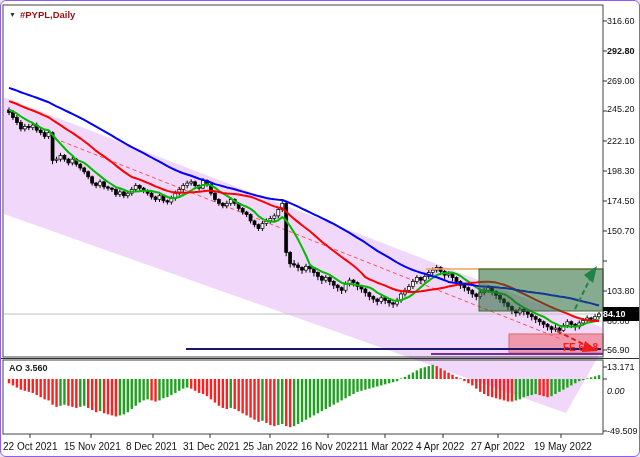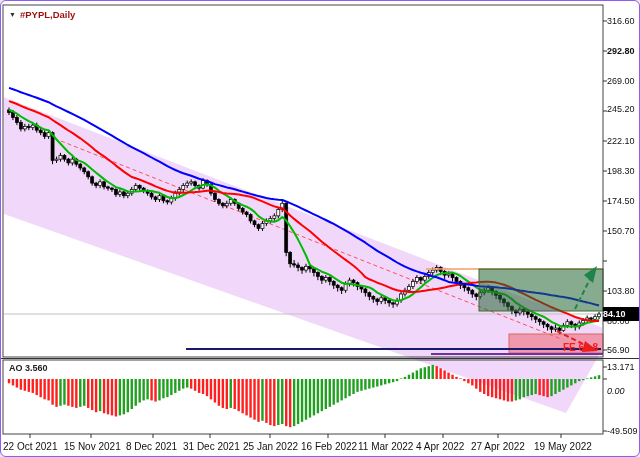--- a/index.html
+++ b/index.html
@@ -567,21 +567,21 @@
     </div>
 
   <div class="badge" id="price-badge" style="top: 306px;">84.10</div>
 
   <div class="date-axis" id="date-axis">
       <div class="dlabel" style="left: 2px;">22 Oct 2021</div>
       <div class="dlabel" style="left: 63px;">15 Nov 2021</div>
       <div class="dlabel" style="left: 125px;">8 Dec 2021</div>
       <div class="dlabel" style="left: 182px;">31 Dec 2021</div>
       <div class="dlabel" style="left: 242px;">25 Jan 2022</div>
-      <div class="dlabel" style="left: 300px;">16 Feb 2022</div>
+      <div class="dlabel" style="left: 300px;">16 Nov 2022</div>
       <div class="dlabel" style="left: 357px;">11 Mar 2022</div>
       <div class="dlabel" style="left: 415px;">4 Apr 2022</div>
       <div class="dlabel" style="left: 470px;">27 Apr 2022</div>
       <div class="dlabel" style="left: 533px;">19 May 2022</div>
     </div>
 
   <div class="fe-label" id="fe-label" style="left: 562px; top: 341px;">FE 61.8</div>
 
 </div>
 

